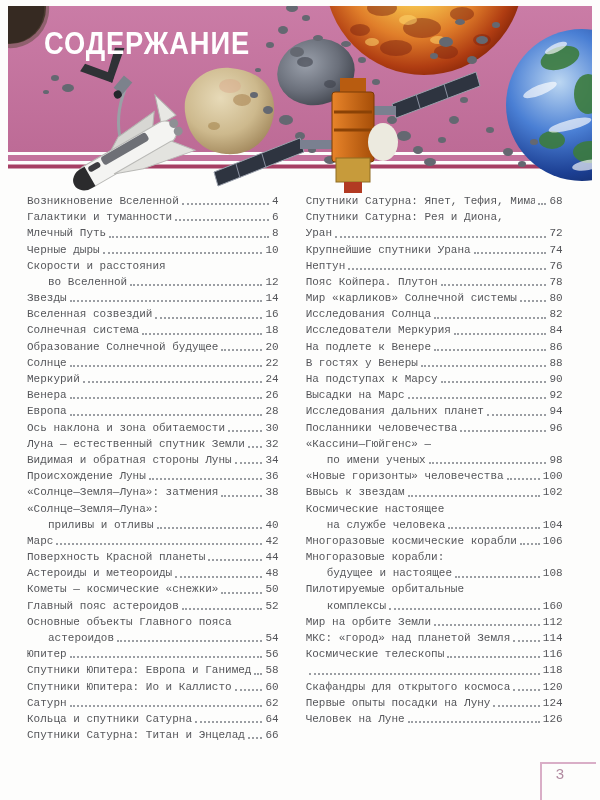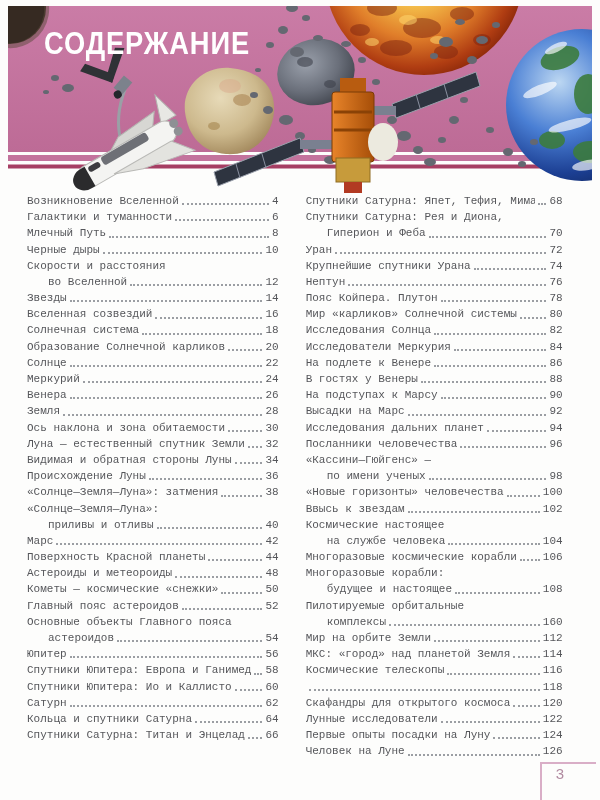--- a/index.html
+++ b/index.html
@@ -264,41 +264,41 @@
           <span class="t">Вселенная созвездий</span>
           <span class="leader"></span>
           <span class="p">16</span>
         </div>
         <div class="row">
           <span class="t">Солнечная система</span>
           <span class="leader"></span>
           <span class="p">18</span>
         </div>
         <div class="row">
-          <span class="t">Образование Солнечной карликов</span>
+          <span class="t">Образование Солнечной будущее</span>
           <span class="leader"></span>
           <span class="p">20</span>
         </div>
         <div class="row">
           <span class="t">Солнце</span>
           <span class="leader"></span>
           <span class="p">22</span>
         </div>
         <div class="row">
           <span class="t">Меркурий</span>
           <span class="leader"></span>
           <span class="p">24</span>
         </div>
         <div class="row">
           <span class="t">Венера</span>
           <span class="leader"></span>
           <span class="p">26</span>
         </div>
         <div class="row">
-          <span class="t">Земля</span>
+          <span class="t">Европа</span>
           <span class="leader"></span>
           <span class="p">28</span>
         </div>
         <div class="row">
           <span class="t">Ось наклона и зона обитаемости</span>
           <span class="leader"></span>
           <span class="p">30</span>
         </div>
         <div class="row">
           <span class="t">Луна — естественный спутник Земли</span>
@@ -394,25 +394,20 @@
       </div>
     <div class="toc-col" id="col-right">
         <div class="row">
           <span class="t">Спутники Сатурна: Япет, Тефия, Мимас</span>
           <span class="leader"></span>
           <span class="p">68</span>
         </div>
         <div class="row">
           <span class="t">Спутники Сатурна: Рея и Диона,</span>
         </div>
-        <div class="row indent">
-          <span class="t">Гиперион и Феба</span>
-          <span class="leader"></span>
-          <span class="p">70</span>
-        </div>
         <div class="row">
           <span class="t">Уран</span>
           <span class="leader"></span>
           <span class="p">72</span>
         </div>
         <div class="row">
           <span class="t">Крупнейшие спутники Урана</span>
           <span class="leader"></span>
           <span class="p">74</span>
         </div>
@@ -534,25 +529,20 @@
           <span class="p">116</span>
         </div>
         <div class="row">
           <span class="leader"></span>
           <span class="p">118</span>
         </div>
         <div class="row">
           <span class="t">Скафандры для открытого космоса</span>
           <span class="leader"></span>
           <span class="p">120</span>
-        </div>
-        <div class="row">
-          <span class="t">Лунные исследователи</span>
-          <span class="leader"></span>
-          <span class="p">122</span>
         </div>
         <div class="row">
           <span class="t">Первые опыты посадки на Луну</span>
           <span class="leader"></span>
           <span class="p">124</span>
         </div>
         <div class="row">
           <span class="t">Человек на Луне</span>
           <span class="leader"></span>
           <span class="p">126</span>

